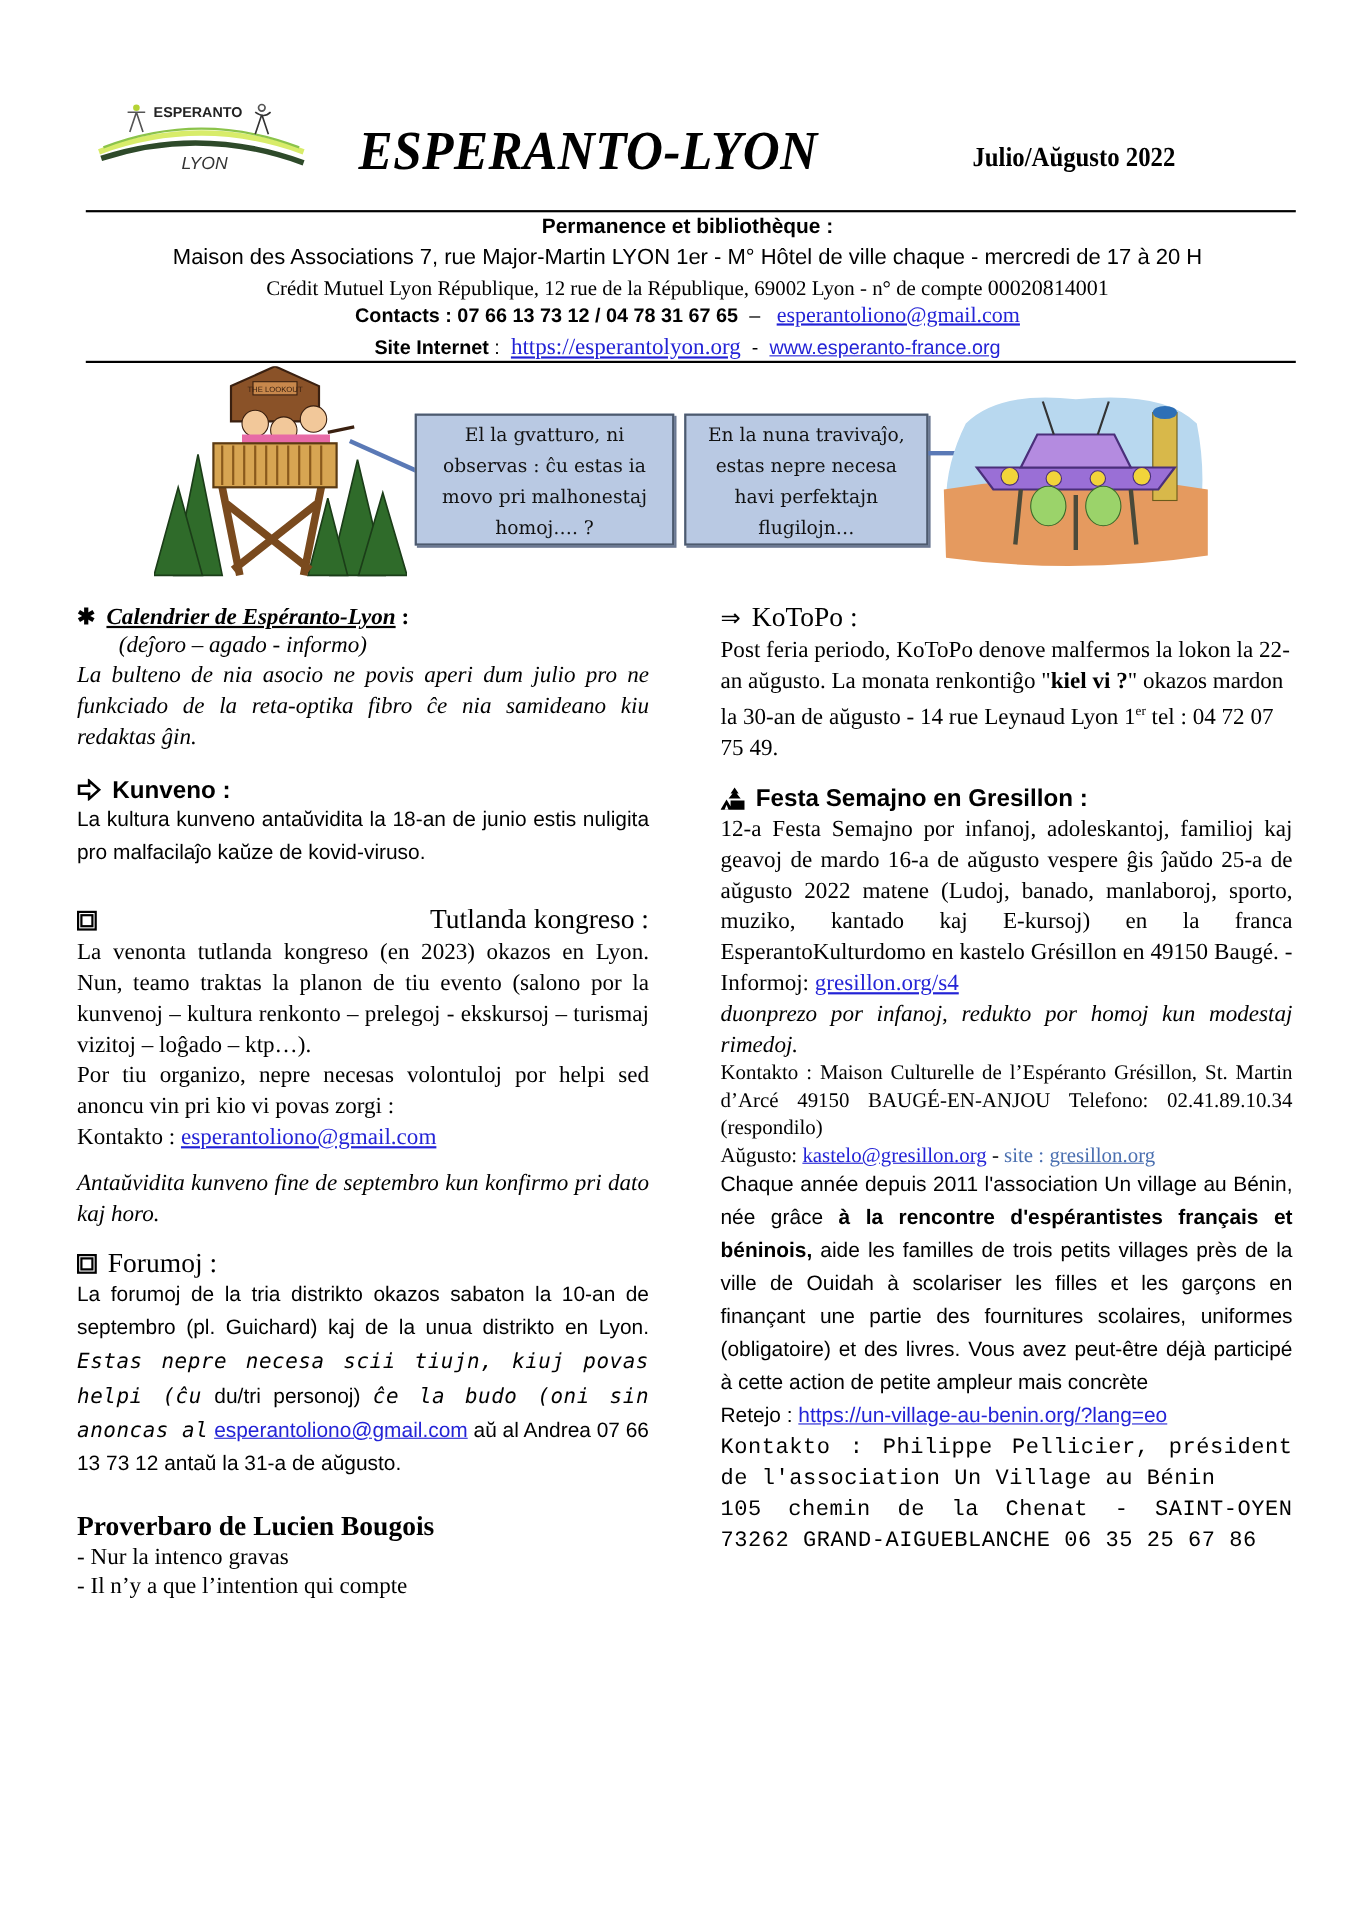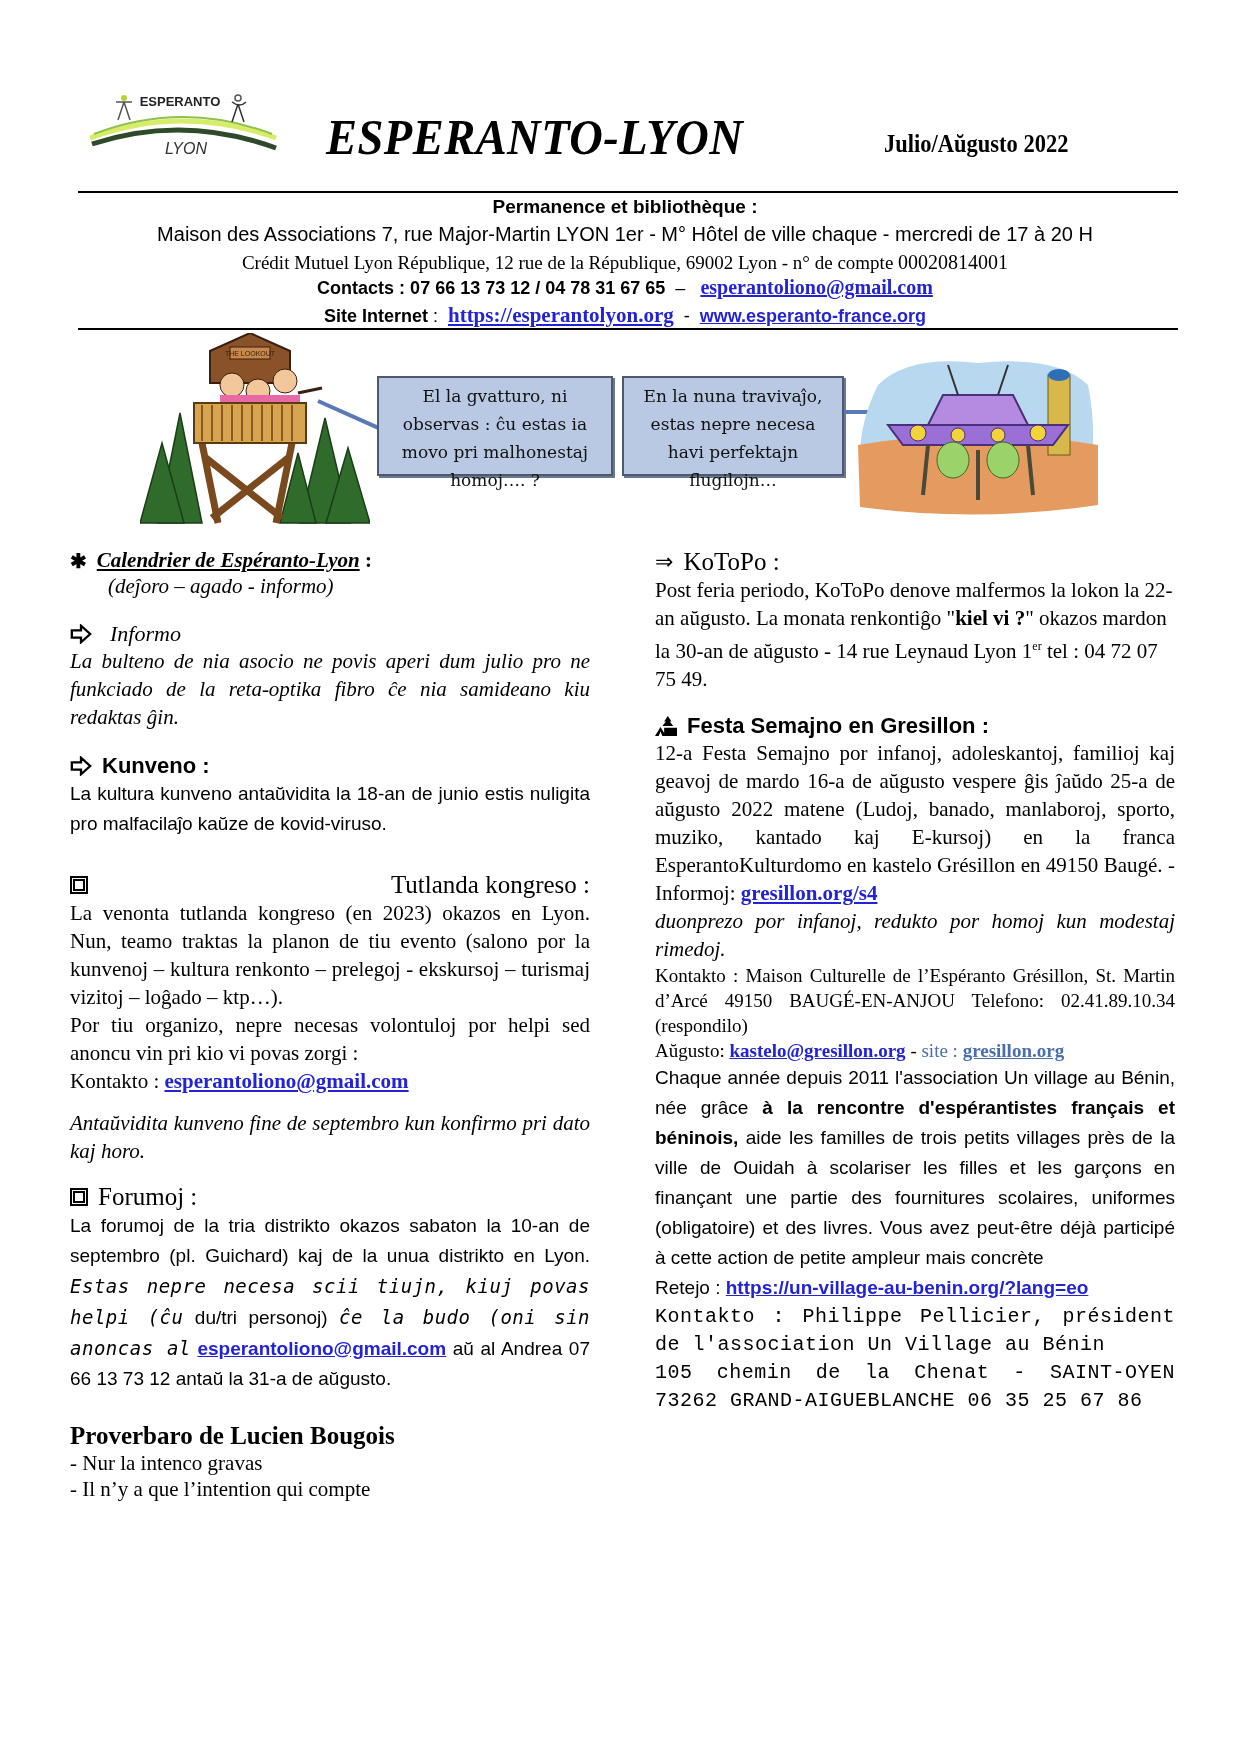--- a/index.html
+++ b/index.html
@@ -1,18 +1,18 @@
 <!DOCTYPE html>
 <html><head>
   <meta charset="utf-8">
   <style>
     * { box-sizing: border-box; margin: 0; padding: 0; }
     html, body { width: 1239px; height: 1754px; background: #ffffff; overflow: hidden; }
     body { position: relative; font-family: "Liberation Serif", serif; color: #000; }
-    a { color: #1a0dab; text-decoration: underline; font-weight: bold; }
+    a { color: #1a0dab; text-decoration: underline; }
     .link-blue { color: #2323d6; }
     .link-soft { color: #4a6fb0; }
 
     
     #logo { position: absolute; left: 86px; top: 86px; width: 194px; height: 72px; }
     #title { position: absolute; left: 326px; top: 108px; font-family: "Liberation Serif", serif; font-weight: bold; font-style: italic; font-size: 50px; letter-spacing: 0.5px; transform: scaleX(0.93); transform-origin: left top; }
     #issue-date { position: absolute; left: 884px; top: 130px; font-weight: bold; font-size: 25px; transform: scaleX(0.9); transform-origin: left top; }
 
     .rule { position: absolute; left: 78px; width: 1100px; height: 2px; background: #000; }
     #rule-top { top: 191px; }
@@ -26,21 +26,21 @@
     #contacts-line { top: 276px; font-family: "Liberation Sans", sans-serif; font-size: 18px; }
     #contacts-line .label { font-weight: bold; }
     #contacts-line a { font-family: "Liberation Serif", serif; font-size: 20px; }
     #site-line { top: 303px; font-family: "Liberation Sans", sans-serif; font-size: 18px; }
     #site-line .label { font-weight: bold; }
     #site-line a.serif { font-family: "Liberation Serif", serif; font-size: 21px; }
 
     
     #tower-art { position: absolute; left: 140px; top: 333px; width: 230px; height: 192px; }
     #ship-art { position: absolute; left: 848px; top: 355px; width: 252px; height: 160px; }
-    .bubble { position: absolute; top: 376px; height: 100px; background: #b9c9e3; border: 2px solid #4d5a6e; box-shadow: 2px 2px 0 #6b7892; text-align: center; font-family: "DejaVu Serif", serif; font-size: 17px; line-height: 28px; padding-top: 4px; color: #111; }
+    .bubble { position: absolute; top: 376px; height: 120px; background: #b9c9e3; border: 2px solid #4d5a6e; box-shadow: 2px 2px 0 #6b7892; text-align: center; font-family: "DejaVu Serif", serif; font-size: 17px; line-height: 28px; padding-top: 4px; color: #111; }
     #bubble-left { left: 377px; width: 236px; }
     #bubble-right { left: 622px; width: 222px; }
     #pointer-left { position: absolute; left: 318px; top: 399px; width: 66px; height: 4px; background: #5a79b6; transform: rotate(24deg); transform-origin: left center; }
     #pointer-right { position: absolute; left: 844px; top: 410px; width: 60px; height: 4px; background: #5a79b6; }
 
     
     .col { position: absolute; top: 548px; width: 520px; }
     #col-left { left: 70px; }
     #col-right { left: 655px; }
 
@@ -174,28 +174,20 @@
   <path d="M110 40 L100 10 M150 40 L160 10" stroke="#333" stroke-width="2"></path>
 </svg>
 
 <div id="col-left" class="col">
   <div id="cal-head" class="sec-head">
     <span style="font-size:20px;font-weight:bold;">✱</span>
     <span><span class="title-txt">Calendrier de Espéranto-Lyon</span><span class="bold"> :</span></span>
   </div>
   <div id="cal-sub">(deĵoro – agado - informo)</div>
 
-  <div id="informo-head" class="sec-head">
-    <span class="icon">
-      <svg width="24" height="20" viewBox="0 0 24 20">
-          <path d="M2 6 H12 V1 L22 10 L12 19 V14 H2 Z" fill="none" stroke="#000" stroke-width="2.5"></path>
-        </svg>
-    </span>
-    <span class="lbl">Informo</span>
-  </div>
   <p class="serif-body ital">La bulteno de nia asocio ne povis aperi dum julio pro ne funkciado de la reta-optika fibro ĉe nia samideano kiu redaktas ĝin.</p>
 
   <div id="kunveno-head" class="sec-head sec-head-sans">
     <span class="icon">
       <svg width="24" height="20" viewBox="0 0 24 20">
           <path d="M2 6 H12 V1 L22 10 L12 19 V14 H2 Z" fill="none" stroke="#000" stroke-width="2.5"></path>
         </svg>
     </span>
     <span>Kunveno :</span>
   </div>

